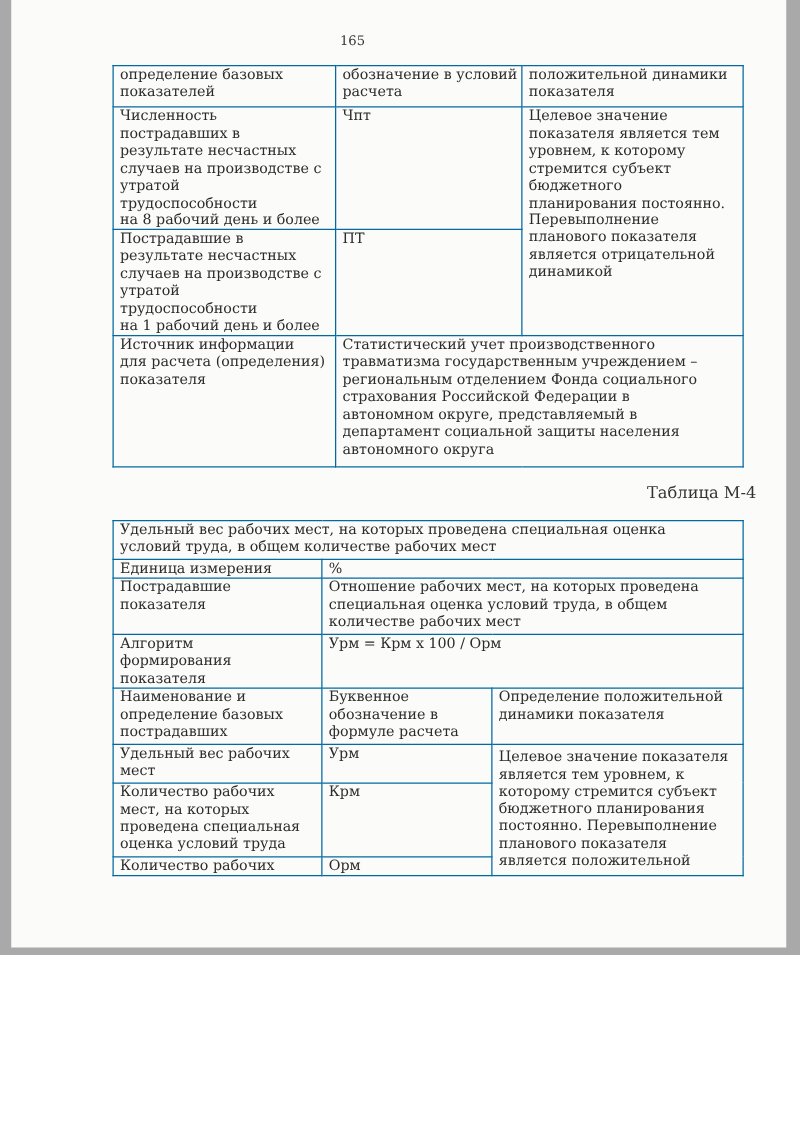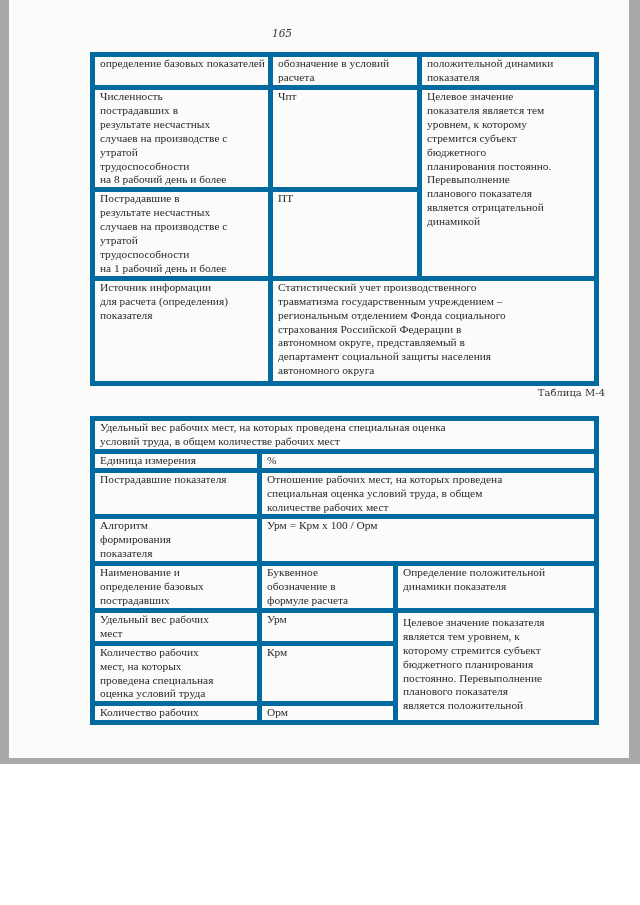--- a/index.html
+++ b/index.html
@@ -12,35 +12,35 @@
     .scan-frame {
       position: absolute; left: 0; top: 0; width: 640px; height: 764px;
       background: #a9a9a9;
     }
     .page {
       position: absolute; left: 9px; top: 0; width: 620px; height: 758px;
       background: #fbfbfa;
     }
     .page-number {
       position: absolute; left: 0; width: 564px; top: 27px;
-      text-align: center; font-size: 10.5px; color: #333; font-style: italic;
+      text-align: center; font-size: 10.5px; color: #333;
     }
     table {
       position: absolute; border-collapse: collapse; table-layout: fixed;
       font-size: 11.4px; line-height: 13.9px;
     }
     td {
-      border: 5px solid #0369a1; vertical-align: top;
-      padding: 0 3px 0 5px; color: #2b2b2b; font-family: Liberation Serif, serif;
+      border: 1px solid #0369a1; vertical-align: top;
+      padding: 0 3px 0 5px; color: #2b2b2b;
     }
     #t1 { left: 90px; top: 52px; width: 504px; }
     #t2 { left: 90px; top: 416px; width: 504px; }
     .caption {
       position: absolute; top: 387px; right: 35px;
-      font-size: 10px; color: #333;
+      font-size: 13px; color: #333;
     }
     .center { text-align: left; }
     .pre { white-space: pre-line; }
   </style>
 </head>
 <body>
 
 <div class="scan-frame"></div>
 <div class="page"></div>
 

